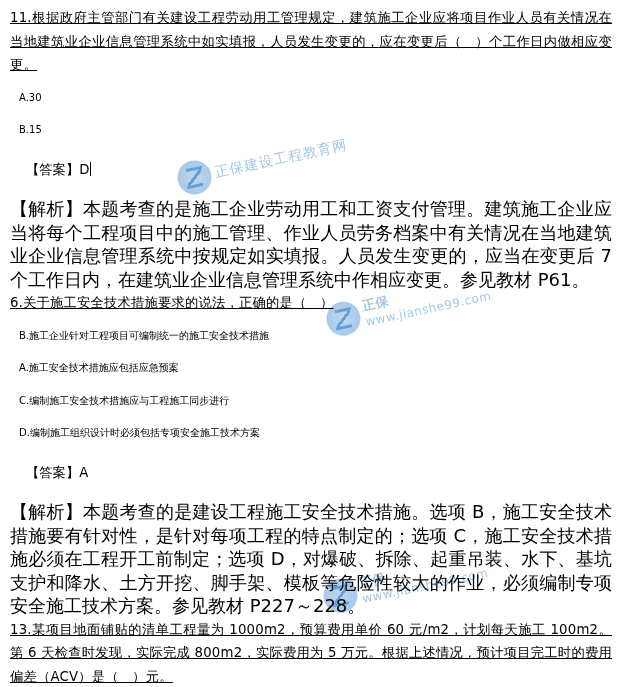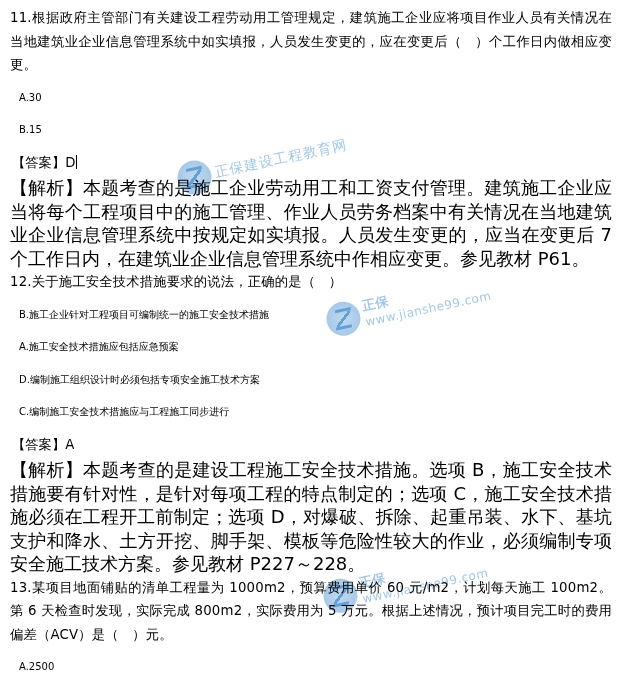--- a/index.html
+++ b/index.html
@@ -27,32 +27,33 @@
   }
   .para {
     font-size: 13.3px;
     line-height: 23.5px;
     text-align: justify;
     text-justify: inter-ideograph;
     letter-spacing: 0.2px;
     margin: 0;
     position: relative;
     z-index: 2;
+    text-decoration: underline;
   }
   .opt {
     font-size: 10px;
     line-height: 23.5px;
     margin: 9px;
     position: relative;
     z-index: 2;
   }
   .ans {
     font-size: 13.3px;
     line-height: 23.5px;
-    margin: 2px;
+    margin: 16px;
     position: relative;
     z-index: 2;
   }
   .expl {
     font-size: 18px;
     line-height: 23.5px;
     text-align: justify;
     text-justify: inter-ideograph;
     margin: 0;
     position: relative;
@@ -161,25 +162,25 @@
 
   <div class="q-block">
     <p class="para">11.根据政府主管部门有关建设工程劳动用工管理规定，建筑施工企业应将项目作业人员有关情况在当地建筑业企业信息管理系统中如实填报，人员发生变更的，应在变更后（　）个工作日内做相应变更。</p>
     <p class="opt">A.30</p>
     <p class="opt">B.15</p>
     <p class="ans"><span>【答案】D</span><span class="caret"></span></p>
     <p class="expl">【解析】本题考查的是施工企业劳动用工和工资支付管理。建筑施工企业应当将每个工程项目中的施工管理、作业人员劳务档案中有关情况在当地建筑业企业信息管理系统中按规定如实填报。人员发生变更的，应当在变更后 7 个工作日内，在建筑业企业信息管理系统中作相应变更。参见教材 P61。</p>
   </div>
 
   <div class="q-block">
-    <p class="para">12.关于施工安全技术措施要求的说法，正确的是（　）</p>
+    <p class="para">6.关于施工安全技术措施要求的说法，正确的是（　）</p>
     <p class="opt">B.施工企业针对工程项目可编制统一的施工安全技术措施</p>
     <p class="opt">A.施工安全技术措施应包括应急预案</p>
+    <p class="opt">C.编制施工安全技术措施应与工程施工同步进行</p>
     <p class="opt">D.编制施工组织设计时必须包括专项安全施工技术方案</p>
-    <p class="opt">C.编制施工安全技术措施应与工程施工同步进行</p>
     <p class="ans">【答案】A</p>
     <p class="expl">【解析】本题考查的是建设工程施工安全技术措施。选项 B，施工安全技术措施要有针对性，是针对每项工程的特点制定的；选项 C，施工安全技术措施必须在工程开工前制定；选项 D，对爆破、拆除、起重吊装、水下、基坑支护和降水、土方开挖、脚手架、模板等危险性较大的作业，必须编制专项安全施工技术方案。参见教材 P227～228。</p>
   </div>
 
   <div class="q-block">
     <p class="para">13.某项目地面铺贴的清单工程量为 1000m2，预算费用单价 60 元/m2，计划每天施工 100m2。第 6 天检查时发现，实际完成 800m2，实际费用为 5 万元。根据上述情况，预计项目完工时的费用偏差（ACV）是（　）元。</p>
     <p class="opt">A.2500</p>
     <p class="opt">C.－2500</p>
     <p class="opt">D.－1994</p>
     <p class="ans">【答案】C</p>

